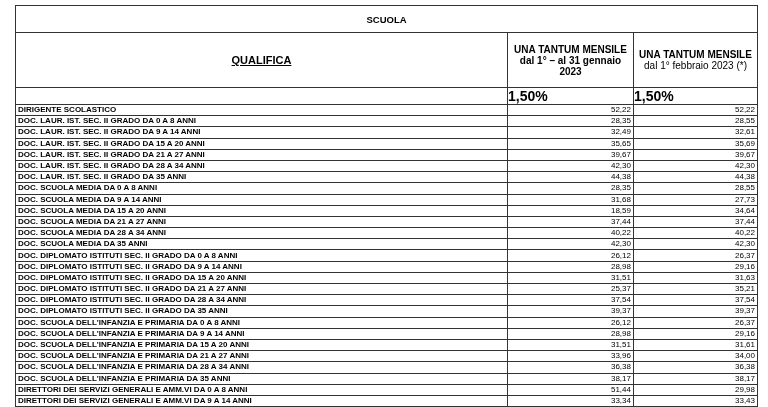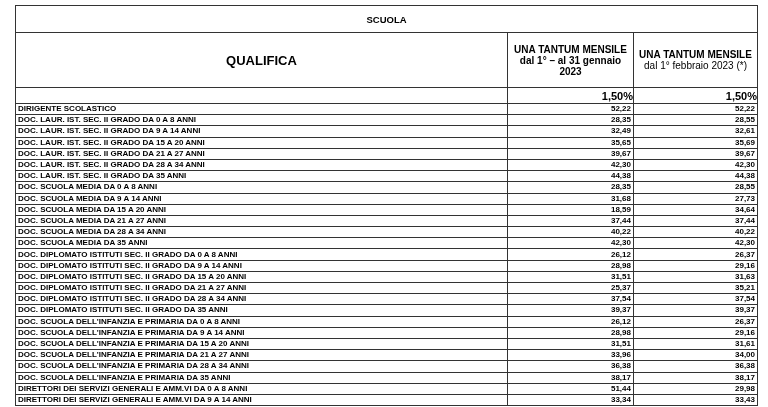--- a/index.html
+++ b/index.html
@@ -3,26 +3,26 @@
 <meta charset="utf-8">
 <style>
   html, body { margin: 0; padding: 0; background: #ffffff; }
   body { width: 768px; height: 407px; overflow: hidden; position: relative;
          font-family: "Liberation Sans", sans-serif; color: #000; }
   .page { position: absolute; left: 15px; top: 5px; width: 742px; }
   table { border-collapse: collapse; width: 742px; table-layout: fixed; }
   td { border: 1px solid #333; padding: 0; font-size: 8px; font-weight: bold; }
   .title-cell { height: 26px; text-align: center; font-size: 9.5px; }
   .hdr-cell { height: 54px; text-align: center; font-size: 10px; line-height: 11px; }
-  .hdr-qual { font-size: 13px; }
-  .pct-cell { height: 15px; text-align: right; font-size: 11px; }
+  .hdr-qual { font-size: 11px; text-decoration: underline; }
+  .pct-cell { height: 15px; text-align: left; font-size: 14px; }
   .pct-blank { height: 15px; }
   tr.row td { height: 10.2px; line-height: 10px; }
   .qual { padding-left: 2px; white-space: nowrap; overflow: hidden; border-bottom: 1.5px solid #333; }
-  .val { text-align: right; padding-right: 2px; font-weight: bold; font-size: 8px; }
+  .val { text-align: right; padding-right: 2px; font-weight: normal; font-size: 8px; }
 </style>
 </head>
 <body>
 
 <div class="page">
   <table>
     <colgroup>
       <col style="width:492px">
       <col style="width:126px">
       <col style="width:124px">

